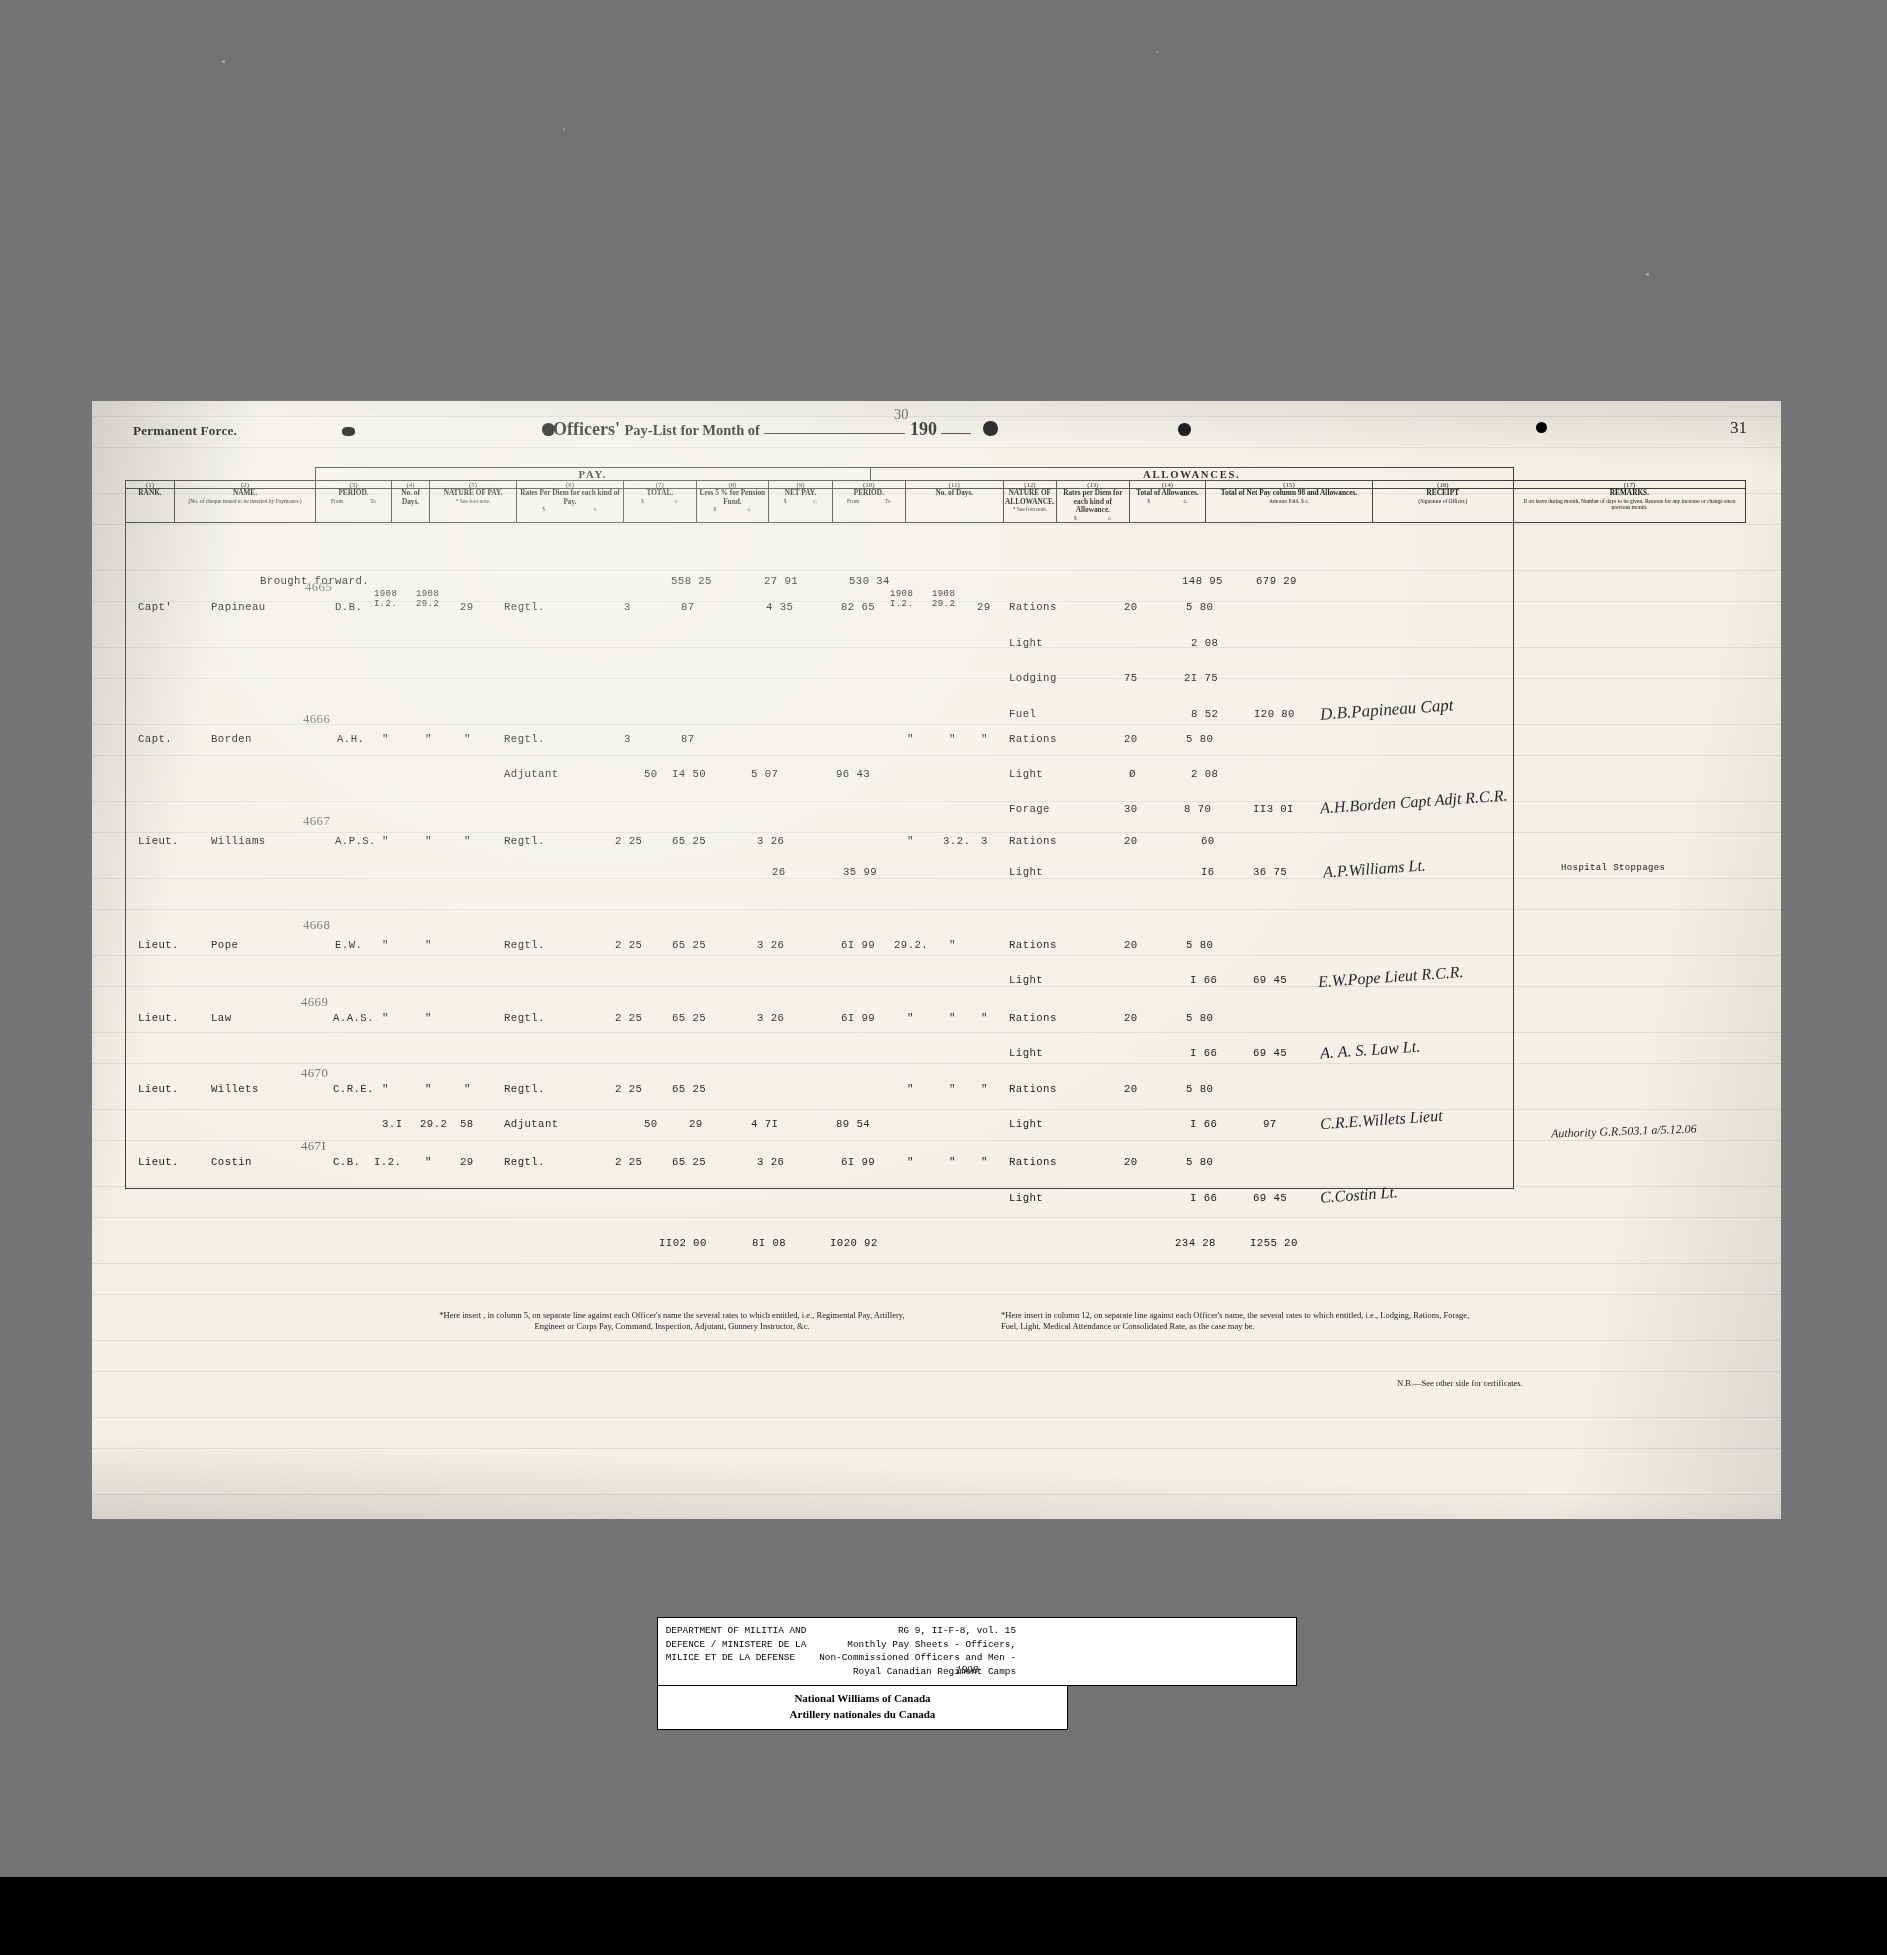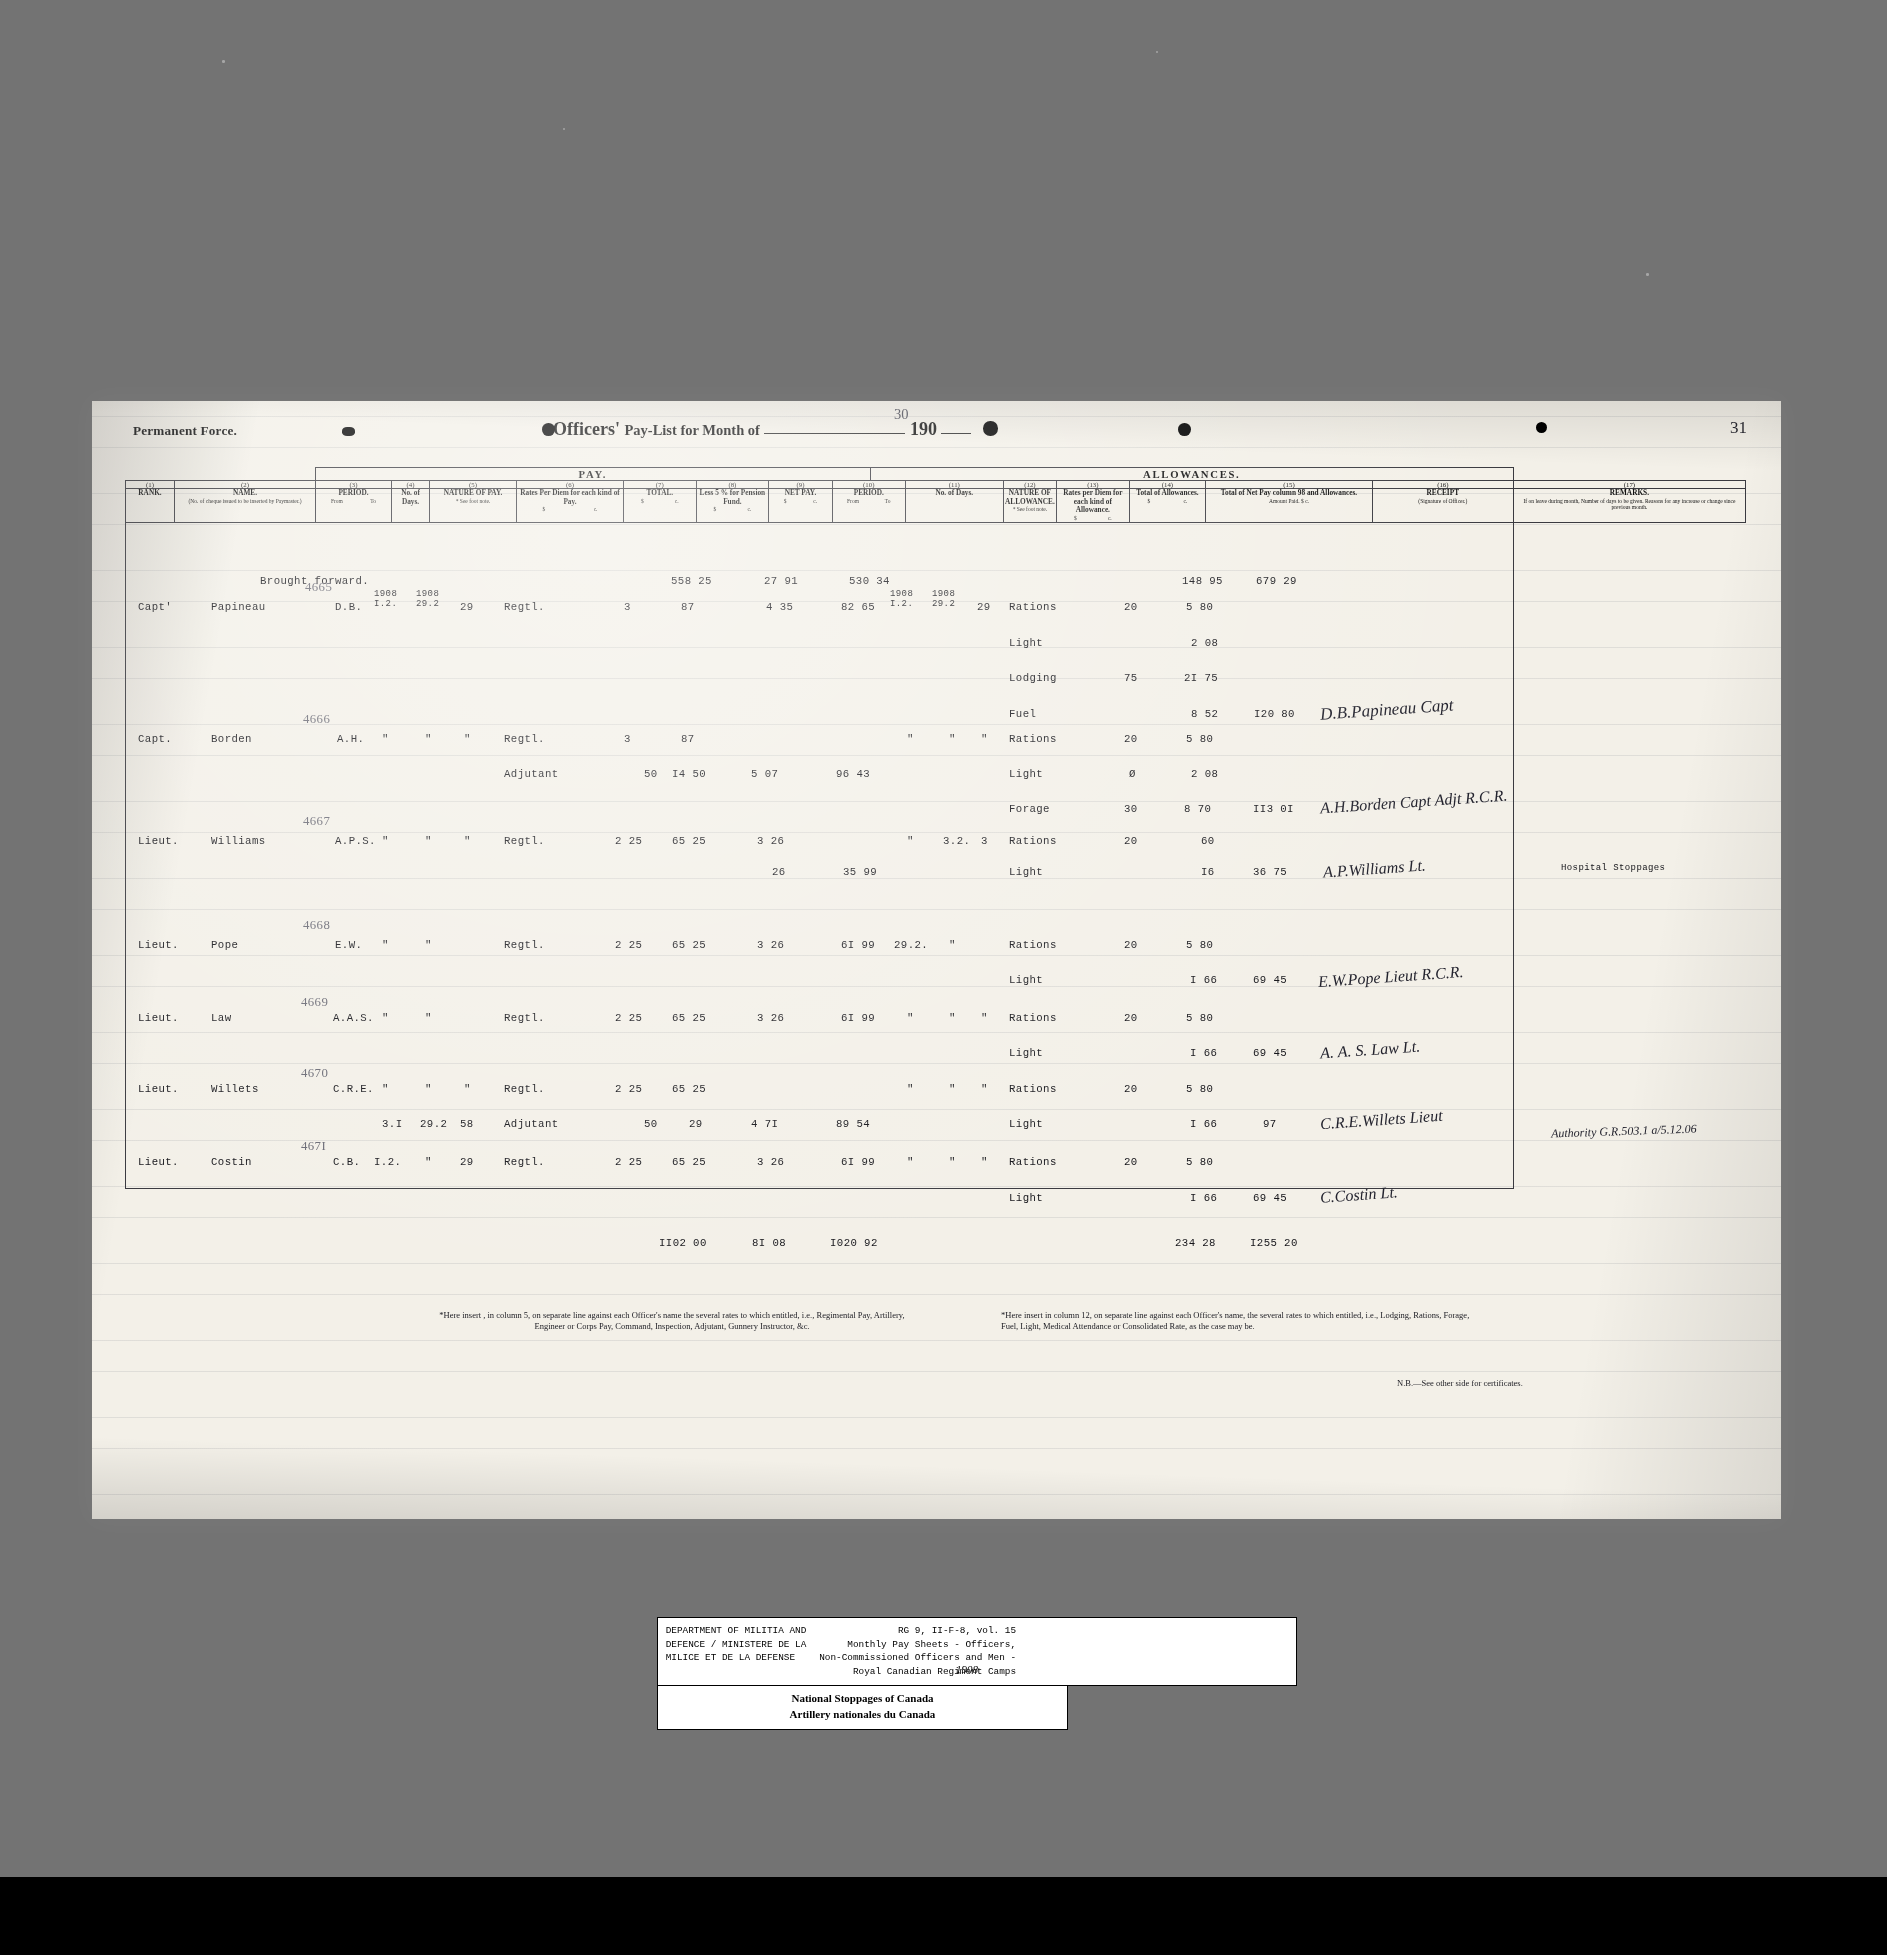--- a/index.html
+++ b/index.html
@@ -459,19 +459,19 @@
       <div style="white-space:pre">DEPARTMENT OF MILITIA AND
 DEFENCE / MINISTERE DE LA
 MILICE ET DE LA DEFENSE</div>
       <div style="white-space:pre;text-align:right">RG 9, II-F-8, vol. 15
 Monthly Pay Sheets - Officers,
 Non-Commissioned Officers and Men -
 Royal Canadian Regiment Camps</div>
     </div>
     <div style="position:absolute;left:299px;top:46px;font-family:'Liberation Serif',serif;font-style:italic;font-size:11px;color:#000;">1908</div>
     <div class="arch-bot">
-      <div>National Stoppages of Canada</div>
+      <div>National Williams of Canada</div>
       <div>Artillery nationales du  Canada</div>
     </div>
   </div>
 
 </div>
 
 
 </body></html>

